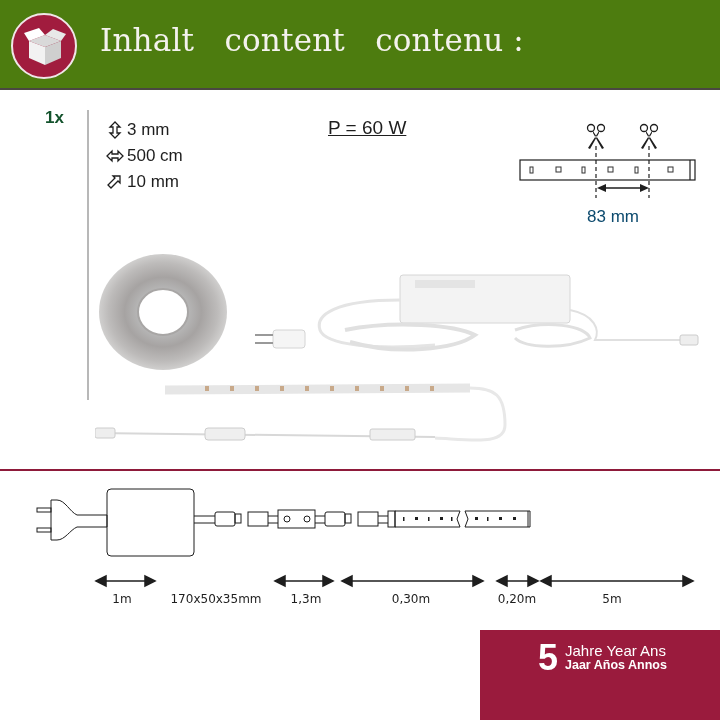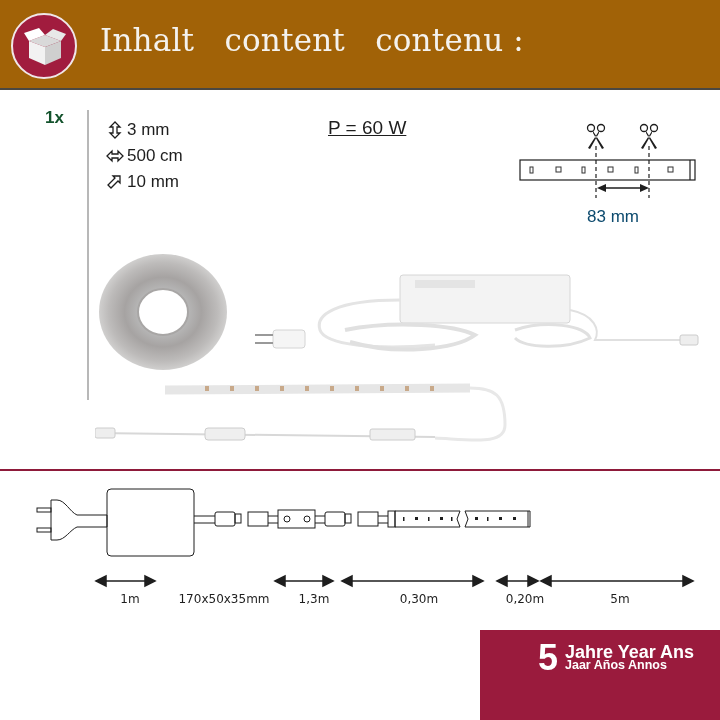--- a/index.html
+++ b/index.html
@@ -1,44 +1,44 @@
 <!DOCTYPE html>
 <html><head>
 <meta charset="utf-8">
 <style>
   * { box-sizing: border-box; margin: 0; padding: 0; }
   html, body { width: 720px; height: 720px; background: #ffffff; overflow: hidden; }
   body { position: relative; font-family: "Liberation Sans", sans-serif; color: #1e1e1e; }
 
-  .header { position: absolute; left: 0; top: 0; width: 720px; height: 90px; background: #a16207; border-bottom: 2px solid #4a4742; }
+  .header { position: absolute; left: 0; top: 0; width: 720px; height: 90px; background: #4d7c0f; border-bottom: 2px solid #4a4742; }
   .box-badge { position: absolute; left: 11px; top: 13px; width: 66px; height: 66px; border-radius: 50%; background: #a11c3e; border: 2px solid #f0e6e8; }
   .box-badge svg { position: absolute; left: 10px; top: 10px; }
   .header-title { position: absolute; left: 100px; top: 22px; font-family: "DejaVu Serif", serif; font-size: 31px; color: #f4f2ee; letter-spacing: 0.2px; white-space: pre; }
 
   .qty { position: absolute; left: 45px; top: 108px; font-size: 17px; font-weight: bold; color: #14532d; }
   .vline { position: absolute; left: 87px; top: 110px; width: 2px; height: 290px; background: #b8b8b8; }
   .spec { position: absolute; left: 106px; font-size: 17px; color: #1e1e1e; display: flex; align-items: center; gap: 3px; }
   .spec .ic { width: 18px; height: 18px; display: inline-block; }
   .power { position: absolute; left: 328px; top: 117px; font-size: 19px; color: #1e1e1e; text-decoration: underline; }
   .va { position: absolute; left: 455px; top: 241px; font-size: 18px; font-weight: bold; color: #1e1e1e; margin-top: 34px; }
 
   .cut-diagram { position: absolute; left: 505px; top: 118px; width: 210px; height: 115px; }
   .cut-label { position: absolute; left: 587px; top: 207px; font-size: 17px; color: #0c4a6e; }
 
   .photo { position: absolute; left: 95px; top: 250px; width: 615px; height: 210px; }
 
   .divider { position: absolute; left: 0; top: 469px; width: 720px; height: 2px; background: #8e1a3a; }
 
   .schematic { position: absolute; left: 25px; top: 485px; width: 680px; height: 80px; }
   .dims { position: absolute; left: 0; top: 570px; width: 720px; height: 45px; }
-  .dim-label { position: absolute; top: 592px; font-family: "DejaVu Sans", sans-serif; font-size: 12px; color: #1e1e1e; transform: translateX(-50%); white-space: nowrap; margin-left: 8px; }
+  .dim-label { position: absolute; top: 592px; font-family: "DejaVu Sans", sans-serif; font-size: 12px; color: #1e1e1e; transform: translateX(-50%); white-space: nowrap; }
 
   .warranty { position: absolute; left: 480px; top: 630px; width: 240px; height: 90px; background: #9a1b3d; color: #ffffff; }
   .w-num { position: absolute; left: 58px; top: 10px; font-size: 36px; font-weight: bold; line-height: 36px; }
-  .w-line1 { position: absolute; left: 85px; top: 12px; font-size: 18px; font-weight: bold; text-align: right; }
+  .w-line1 { position: absolute; left: 85px; top: 12px; font-size: 15px; font-weight: normal; text-align: right; }
   .w-line2 { position: absolute; left: 85px; top: 28px; font-size: 12.5px; font-weight: bold; }
   .w-big { position: absolute; left: 57px; top: 44px; font-size: 30px; font-weight: bold; letter-spacing: 0.5px; }
 </style>
 </head>
 <body>
 
 <div class="header">
   <div class="box-badge">
     <svg width="44" height="44" viewBox="0 0 44 44">
       <polygon points="6,16 22,22 38,16 22,10" fill="#d9d9d9"></polygon>

